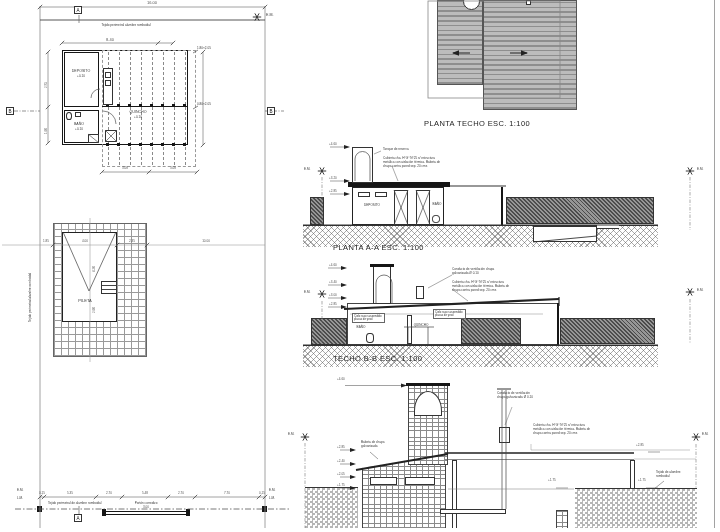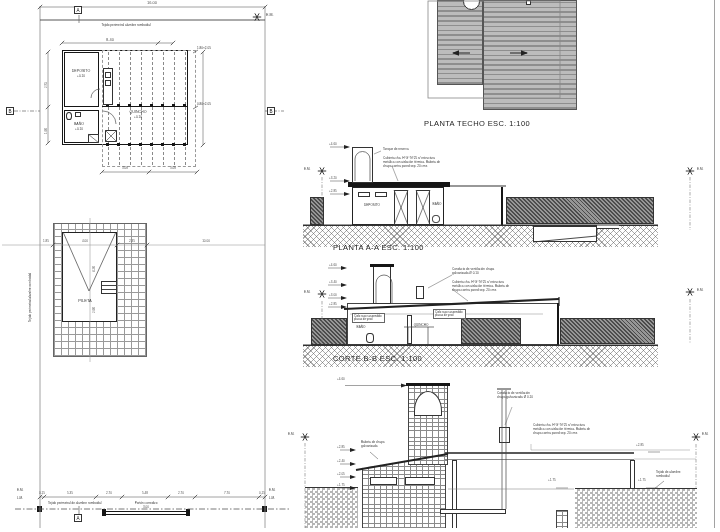--- a/index.html
+++ b/index.html
@@ -394,21 +394,21 @@
   <div class="t t3" style="left:304px;top:168px">E.M.</div>
   <div class="t t3" style="left:697px;top:168px">E.M.</div>
   <div class="t t3 dim" style="left:329px;top:142.5px">+4.60</div>
   <div class="t t3 dim" style="left:329px;top:176.5px">+3.20</div>
   <div class="t t3 dim" style="left:329px;top:189.5px">+2.85</div>
   <div class="t t3 ctr" style="left:372px;top:204px">DEPOSITO</div>
   <div class="t t3 ctr" style="left:437px;top:203px">BAÑO</div>
   <div class="t t3" style="left:383px;top:148px">Tanque de reserva</div>
   <div class="t t3 wrap" style="left:383px;top:157px;width:62px">Cubierta cha. H°G° N°25 s/ estructura metálica con aislación térmica. Babeta de chapa contra pared sep. 20 cms</div>
 
-  <div class="title" style="left:333px;top:354px">CORTE B-B  ESC. 1:100</div>
+  <div class="title" style="left:333px;top:354px">TECHO B-B  ESC. 1:100</div>
   <div class="t t3" style="left:304px;top:291px">E.M.</div>
   <div class="t t3" style="left:697px;top:289px">E.M.</div>
   <div class="t t3 dim" style="left:329px;top:263.5px">+4.60</div>
   <div class="t t3 dim" style="left:329px;top:280.5px">+3.40</div>
   <div class="t t3 dim" style="left:329px;top:293.5px">+3.00</div>
   <div class="t t3 dim" style="left:329px;top:302.5px">+2.85</div>
   <div class="t t3 ctr" style="left:361px;top:326px">BAÑO</div>
   <div class="t t3 ctr" style="left:421px;top:324px">QUINCHO</div>
   <div class="t t3 wrap" style="left:452px;top:268px;width:52px">Conducto de ventilación chapa galvanizada Ø 0.10</div>
   <div class="t t3 wrap" style="left:452px;top:281px;width:62px">Cubierta cha. H°G° N°25 s/ estructura metálica con aislación térmica. Babeta de chapa contra pared sep. 20 cms</div>

